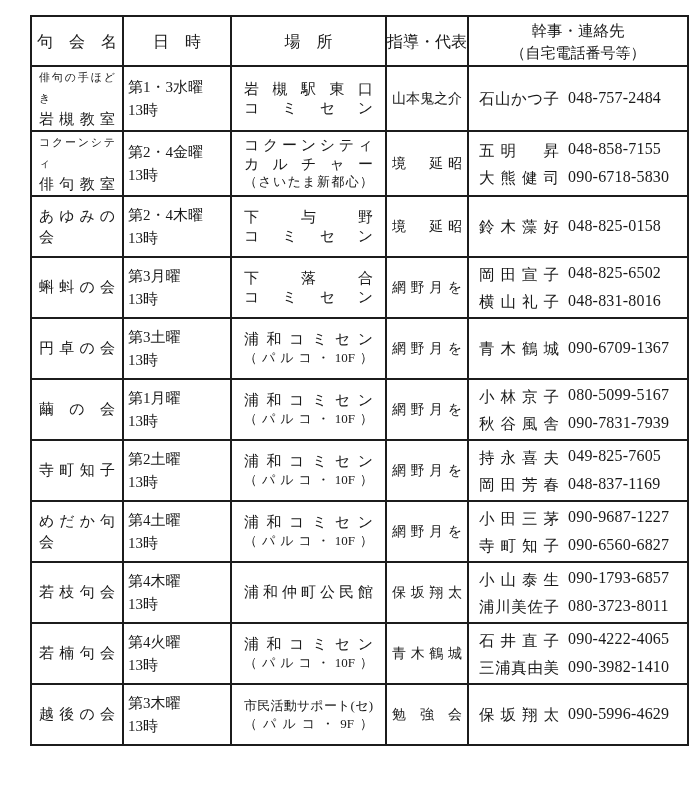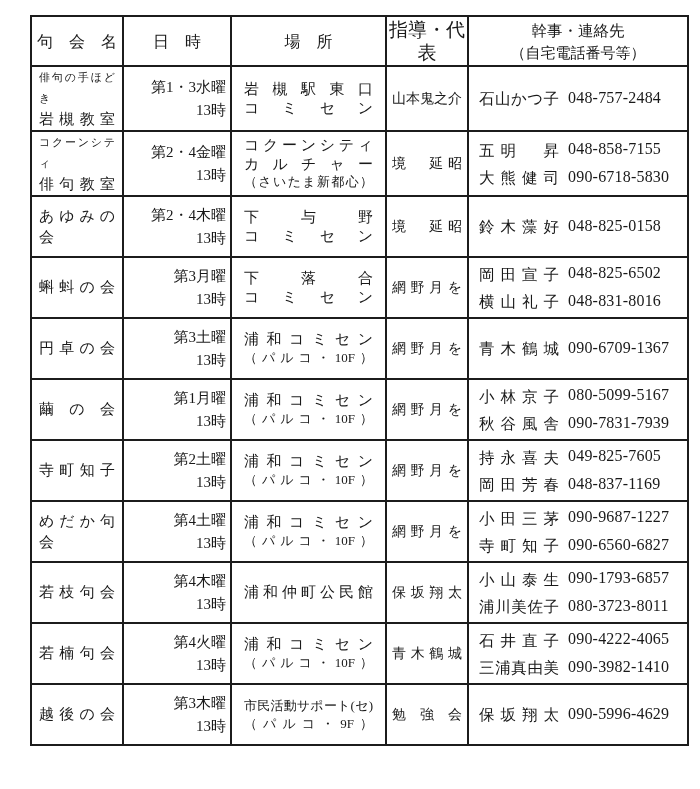--- a/index.html
+++ b/index.html
@@ -24,26 +24,26 @@
   col.c-contact{width:220px}
   th,td{
     border:2px solid #1c1c1c;
     vertical-align:middle;
     padding:0;
     overflow:hidden;
   }
   thead tr{height:50px}
   tbody tr{height:61px}
   th{font-weight:normal;text-align:center;font-size:16px;line-height:23px}
-  th.h-inst{font-size:19px}
+  th.h-inst{font-size:16px}
   .h-contact-l1{font-size:15.5px;line-height:23px}
   .h-contact-l2{font-size:15px;line-height:22px}
 
   td.club{padding:0 7px;font-size:15px}
-  td.dt{padding:0 4px;text-align:right;font-size:15px}
+  td.dt{padding:0 4px;text-align:left;font-size:15px}
   td.place{padding:0 12px;font-size:15px}
   td.inst{padding:0 5px;font-size:14px}
   td.contact{padding:0 6px 0 10px;font-size:15.5px}
 
   .jline{
     text-align:justify;
     text-align-last:justify;
     text-justify:inter-character;
   }
   td.club .jline{line-height:21px}

